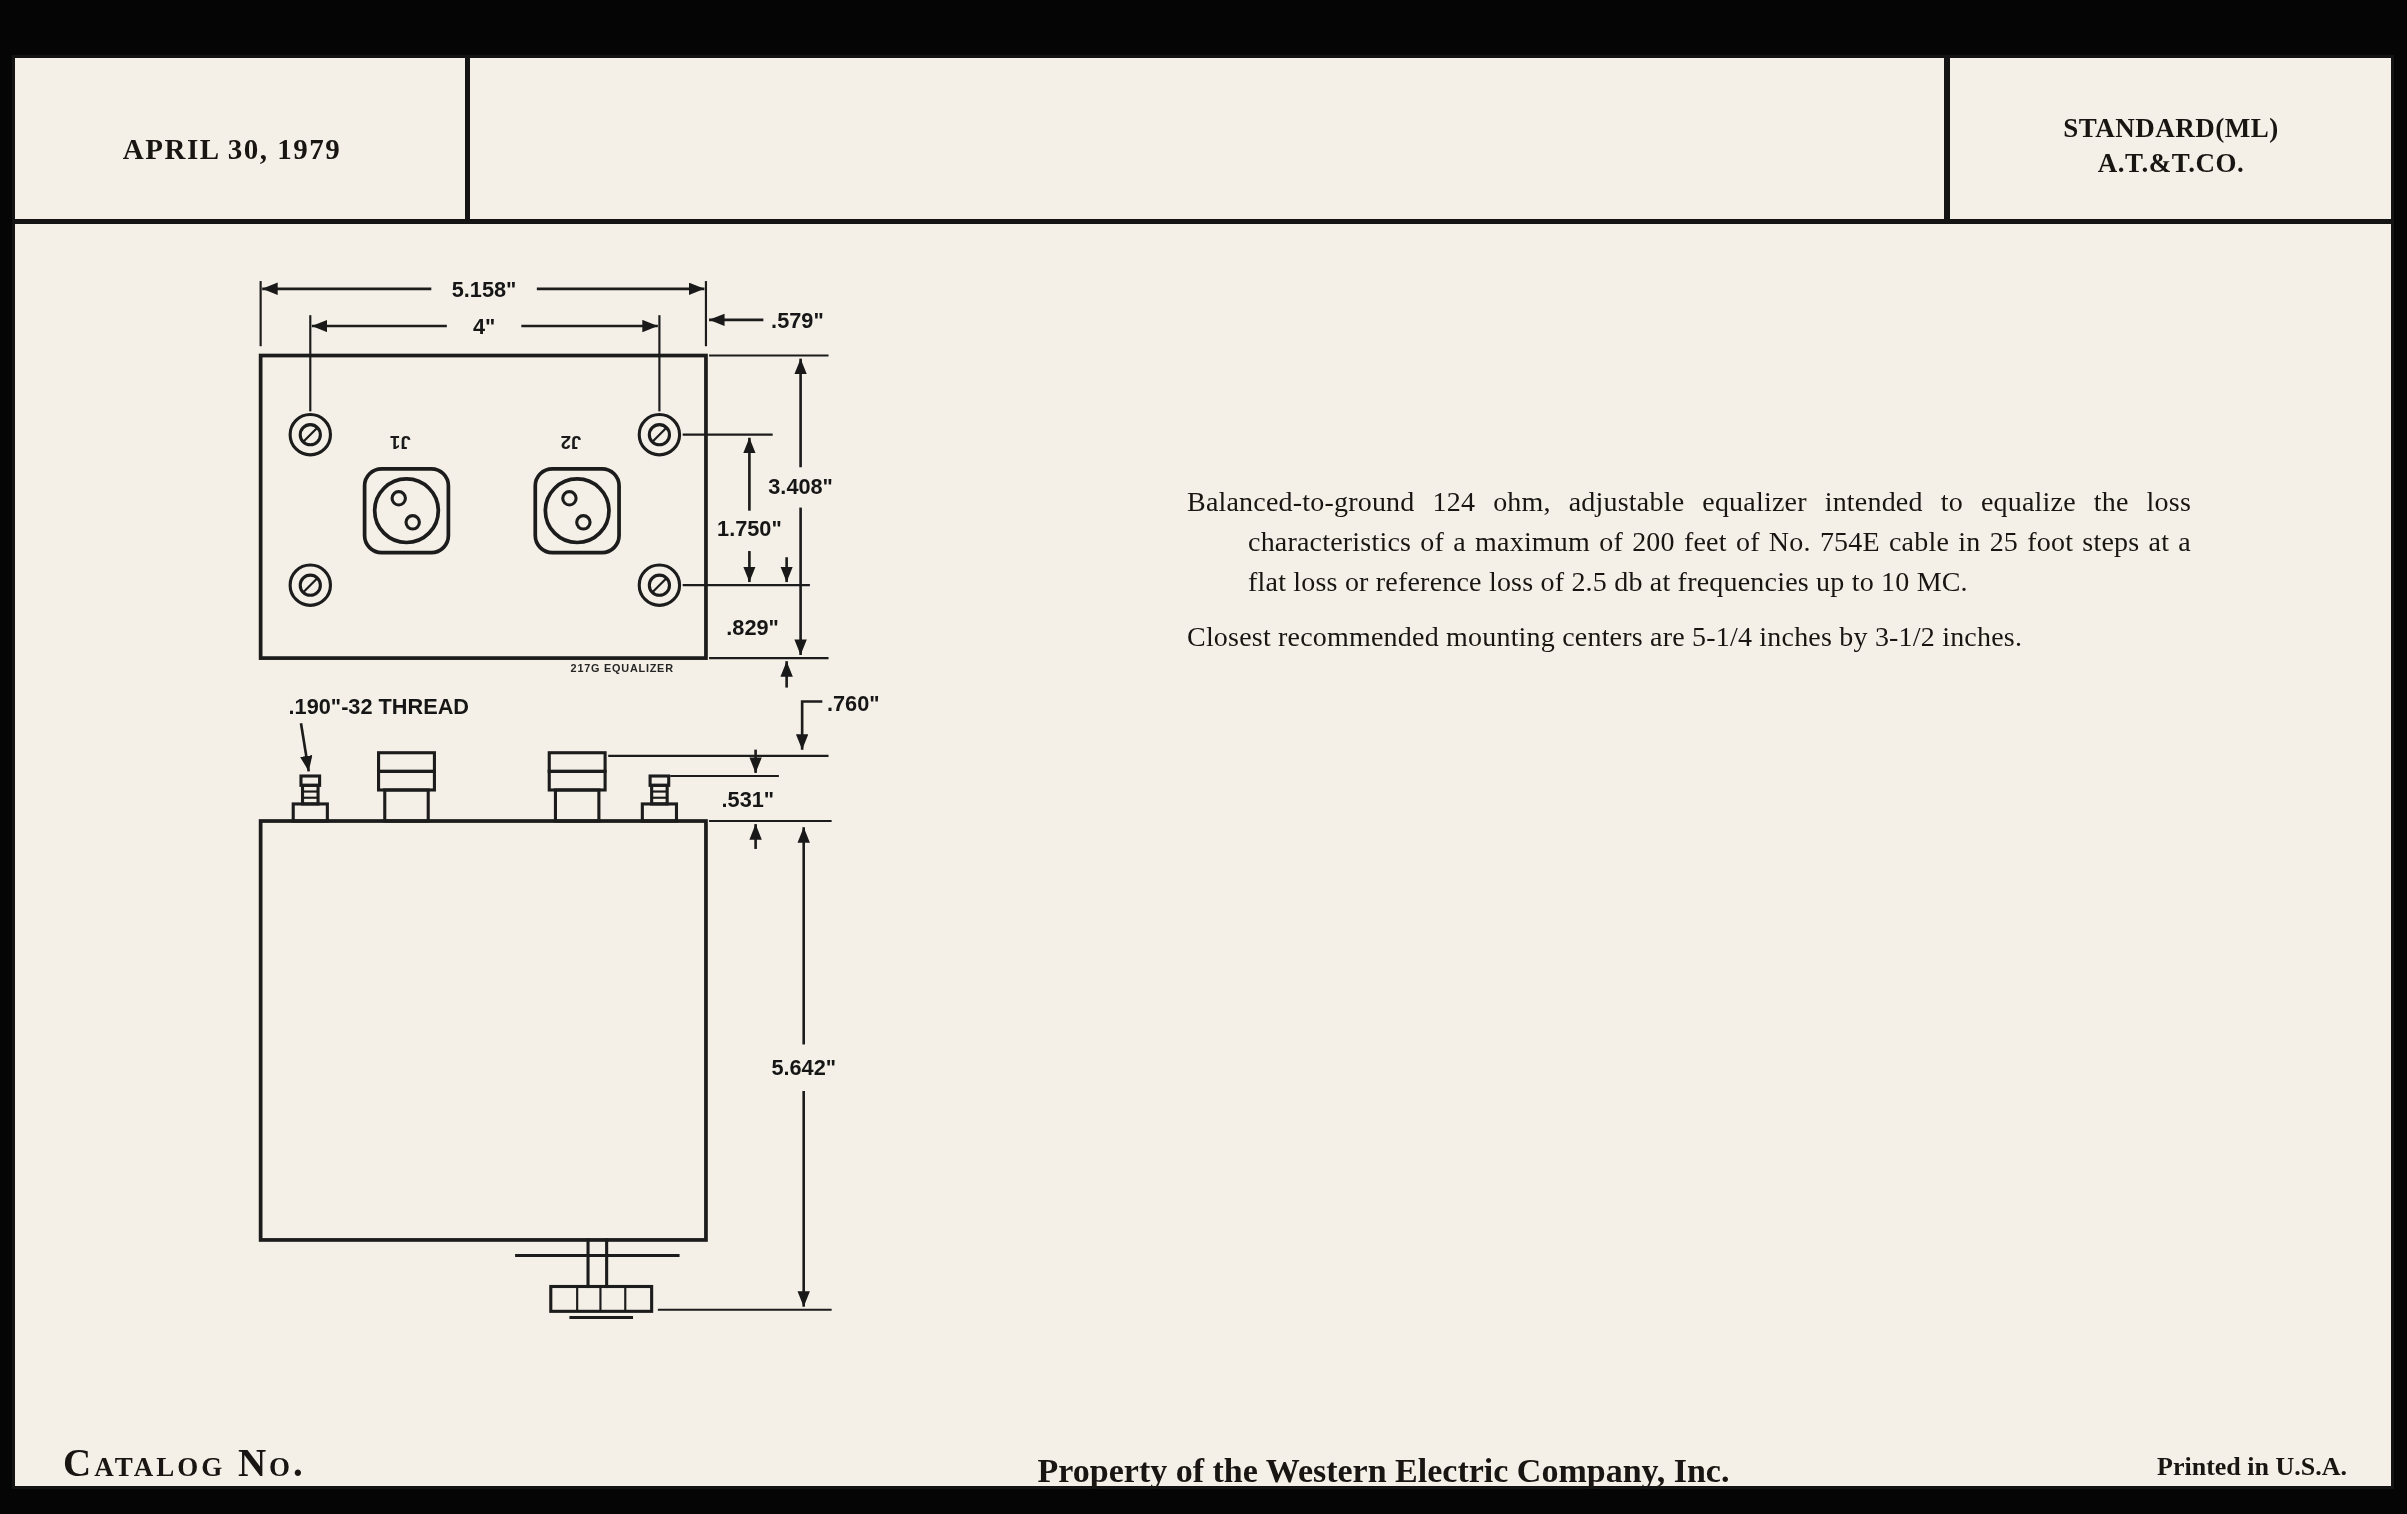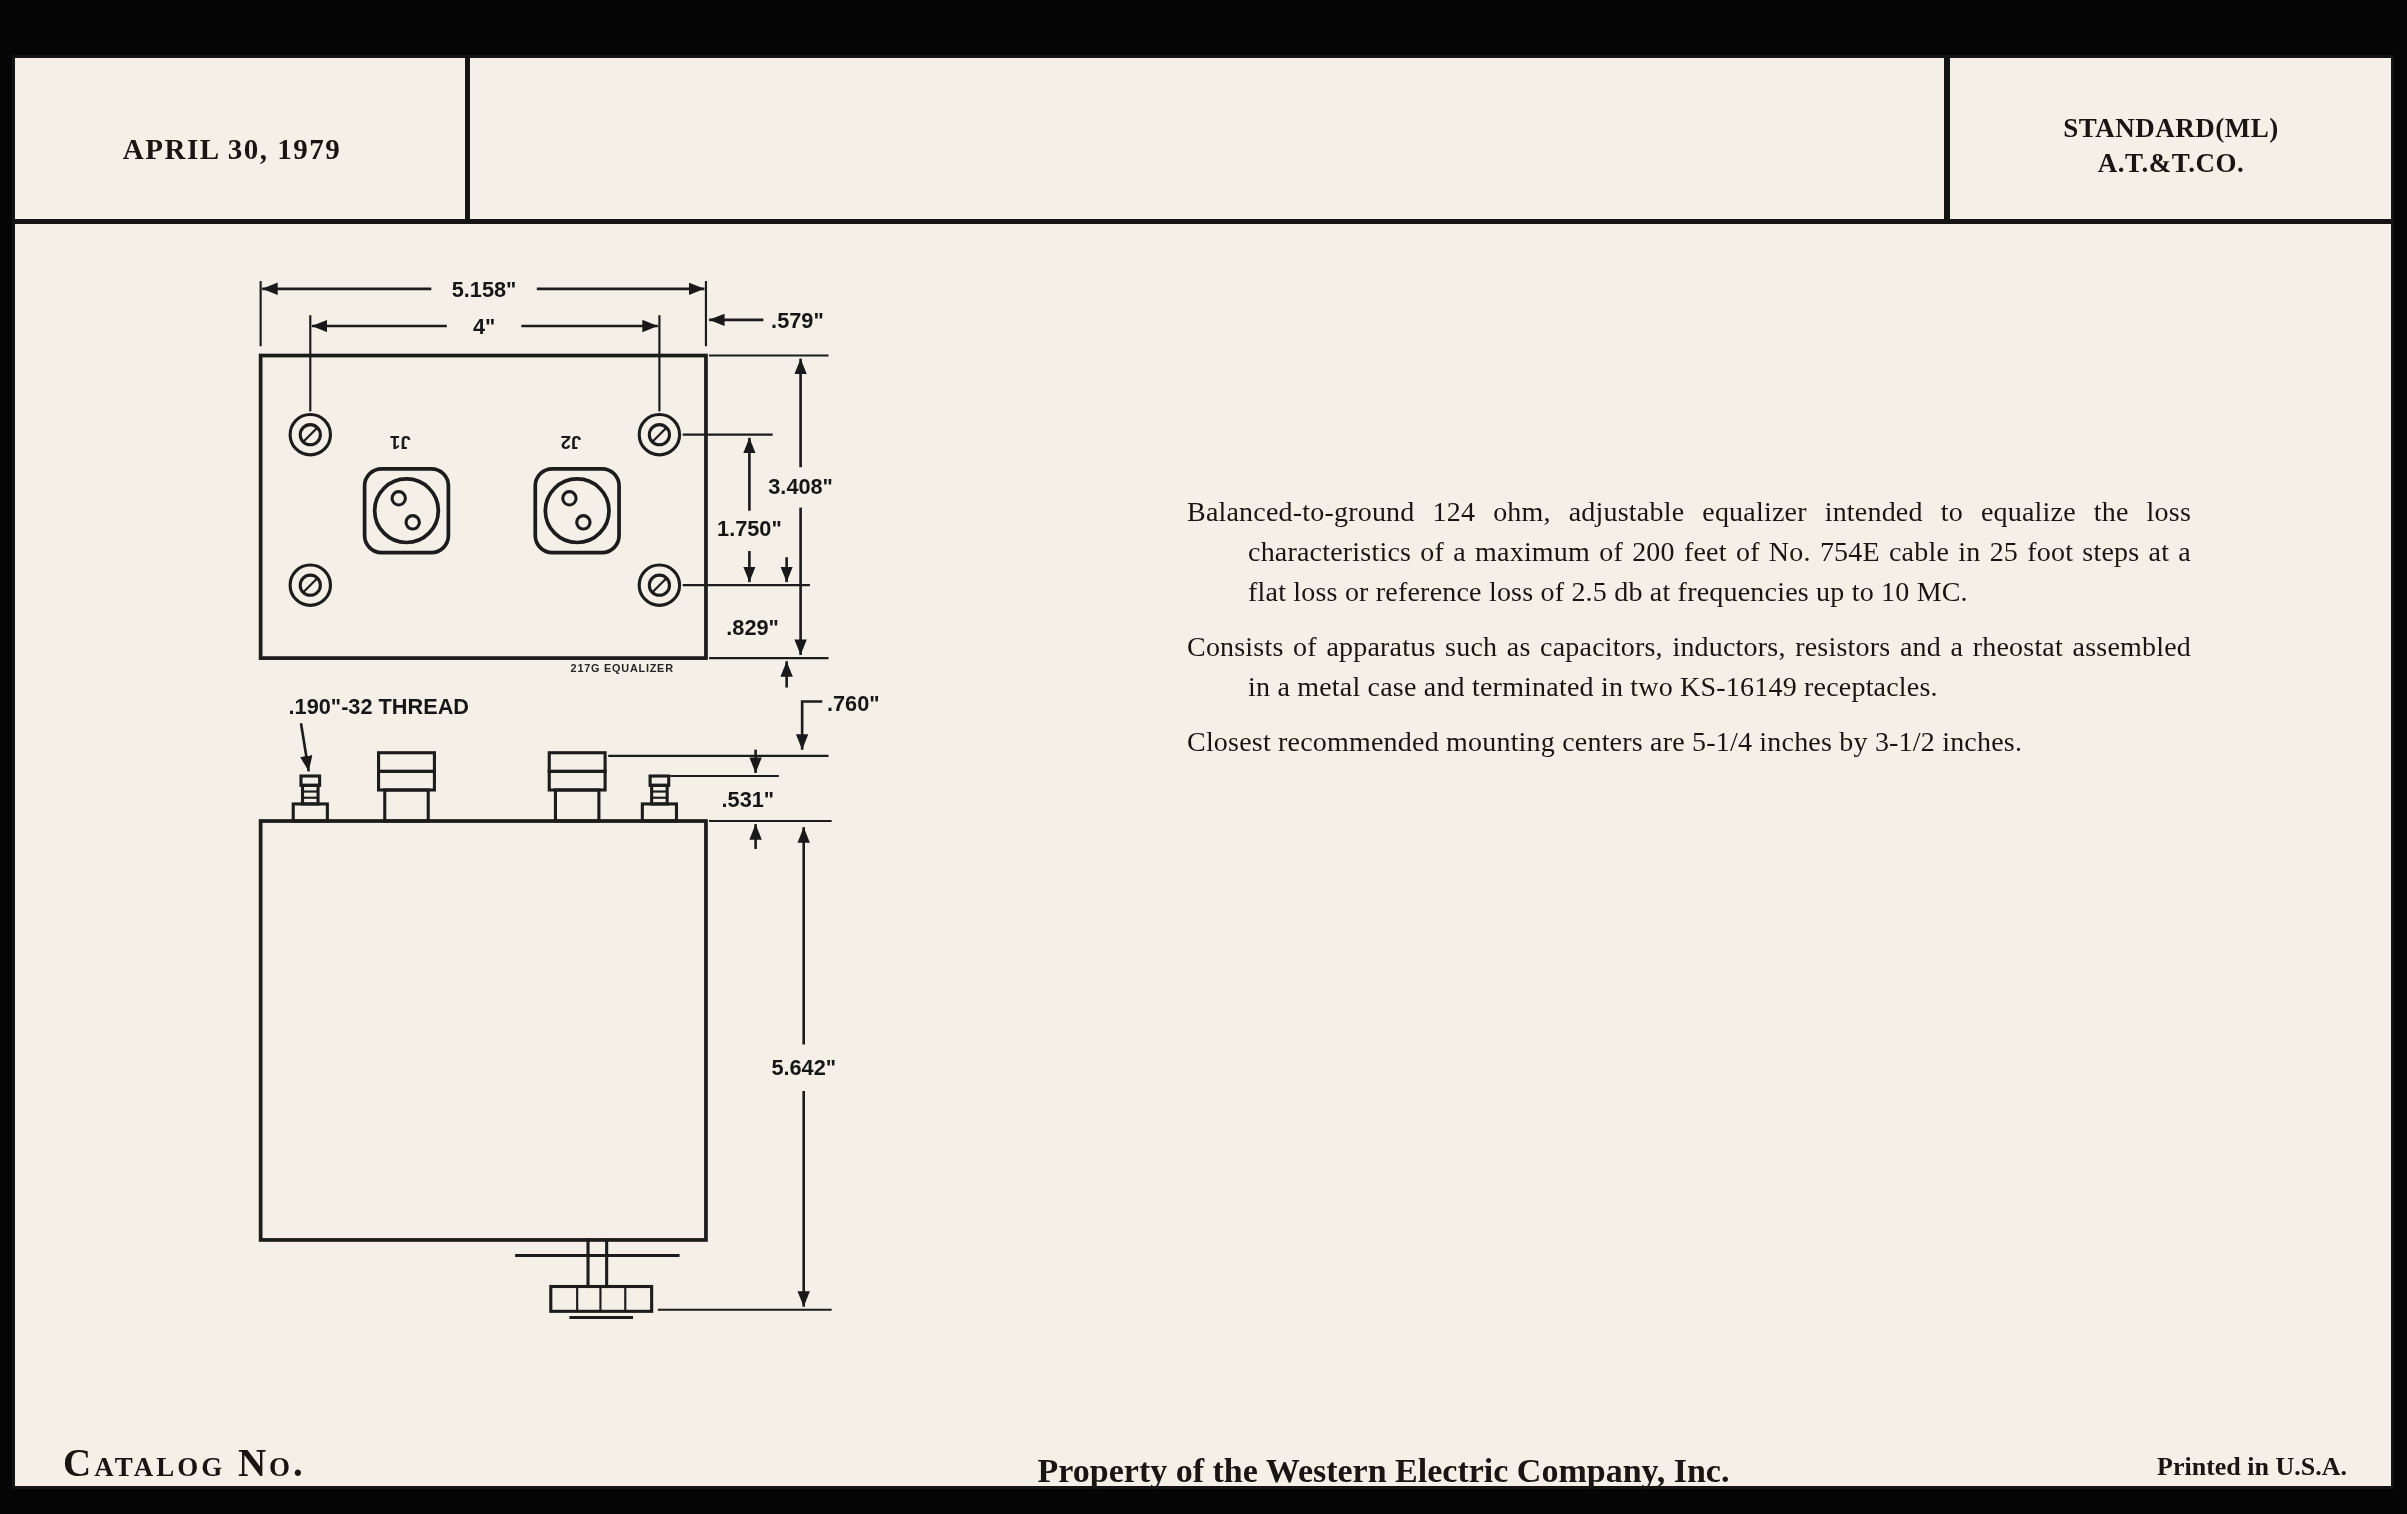--- a/index.html
+++ b/index.html
@@ -36,21 +36,21 @@
     text-align: center; font-size: 27px; font-weight: bold; line-height: 35px; letter-spacing: 0.5px;
   }
   
   .description {
     position: absolute; left: 1172px; top: 424px; width: 1004px;
   }
   .description p {
     font-size: 28px; line-height: 40px;
     text-align: justify;
     padding-left: 61px; text-indent: -61px;
-    margin: 10px 0 15px 0;
+    margin: 0 0 15px 0;
     letter-spacing: 0.2px;
   }
   
   .drawing {
     position: absolute; left: 16px; top: 204px;
     width: 962px; height: 1087px;
   }
   .ln      { stroke: #1c1c1c; stroke-width: 2.4; fill: none; stroke-linecap: square; }
   .ln-med  { stroke: #1c1c1c; stroke-width: 2;   fill: none; stroke-linecap: square; }
   .ln-thin { stroke: #1c1c1c; stroke-width: 1.4; fill: none; }
@@ -224,21 +224,20 @@
         <line class="ln-thin" x1="352" y1="660" x2="352" y2="676"></line>
         <line class="ln-thin" x1="367" y1="660" x2="367" y2="676"></line>
         <line class="ln-thin" x1="383" y1="660" x2="383" y2="676"></line>
         <line class="ln-med" x1="348" y1="680" x2="387" y2="680"></line>
       </g>
     </g>
   </svg>
 
   <div class="description">
     <p>Balanced-to-ground 124 ohm, adjustable equalizer intended to equalize the loss characteristics of a maximum of 200 feet of No. 754E cable in 25 foot steps at a flat loss or reference loss of 2.5 db at frequencies up to 10 MC.</p>
-    <p>Consists of apparatus such as capacitors, inductors, resistors and a rheostat assembled in a metal case and terminated in two KS-16149 receptacles.</p>
     <p>Closest recommended mounting centers are 5-1/4 inches by 3-1/2 inches.</p>
   </div>
 
   <div class="catalog">Catalog No.</div>
   <div class="property">Property of the Western Electric Company, Inc.</div>
   <div class="printed">Printed in U.S.A.</div>
 
 </div>
 
 

